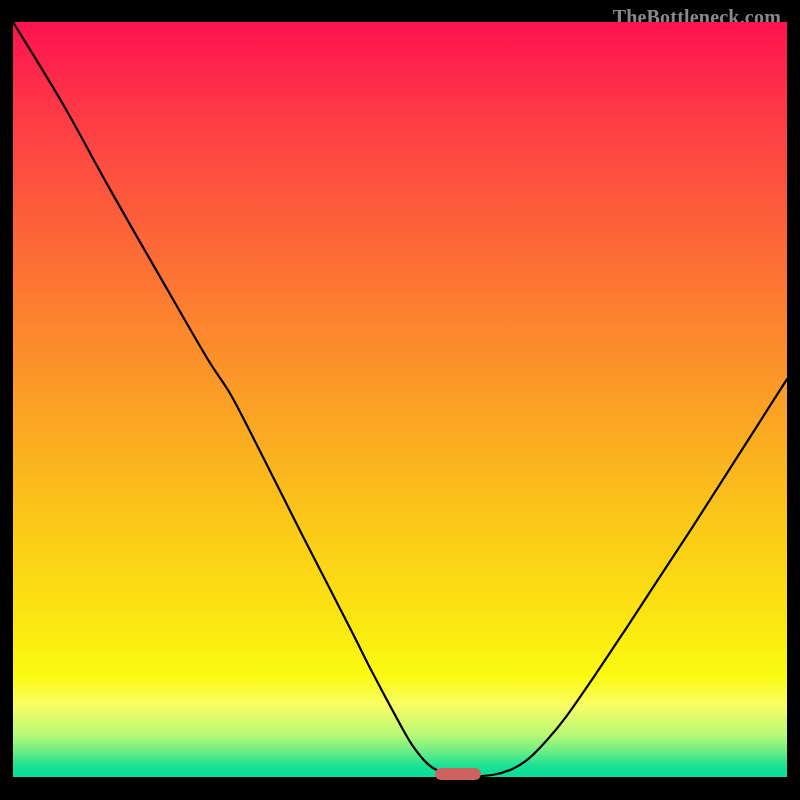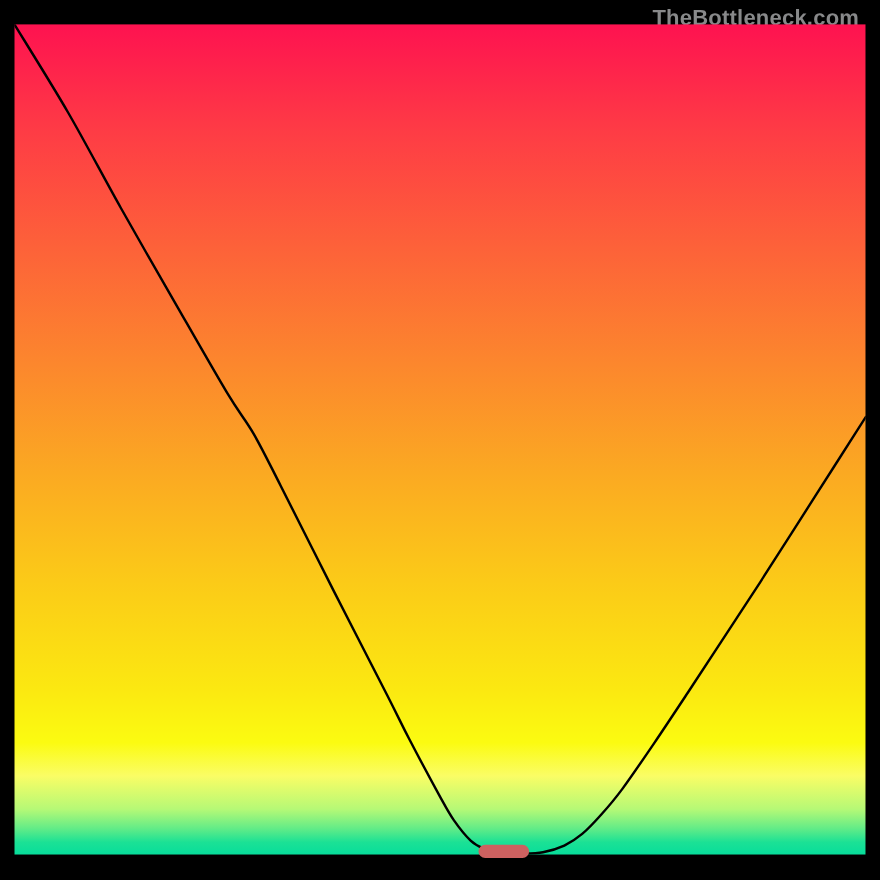--- a/index.html
+++ b/index.html
@@ -44,21 +44,21 @@
     width: 46px;
     height: 12px;
     background: #cd6160;
     border-radius: 6px;
     transform: translate(-50%, -50%);
   }
   .watermark {
     position: absolute;
     top: 0px;
     right: 6px;
-    font-family: Liberation Sans, sans-serif;
+    font-family: Liberation Serif, serif;
     font-size: 20px;
     font-weight: 600;
     color: #88898a;
     letter-spacing: 0.2px;
   }
 </style>
 </head>
 <body>
 
 <div class="frame">

